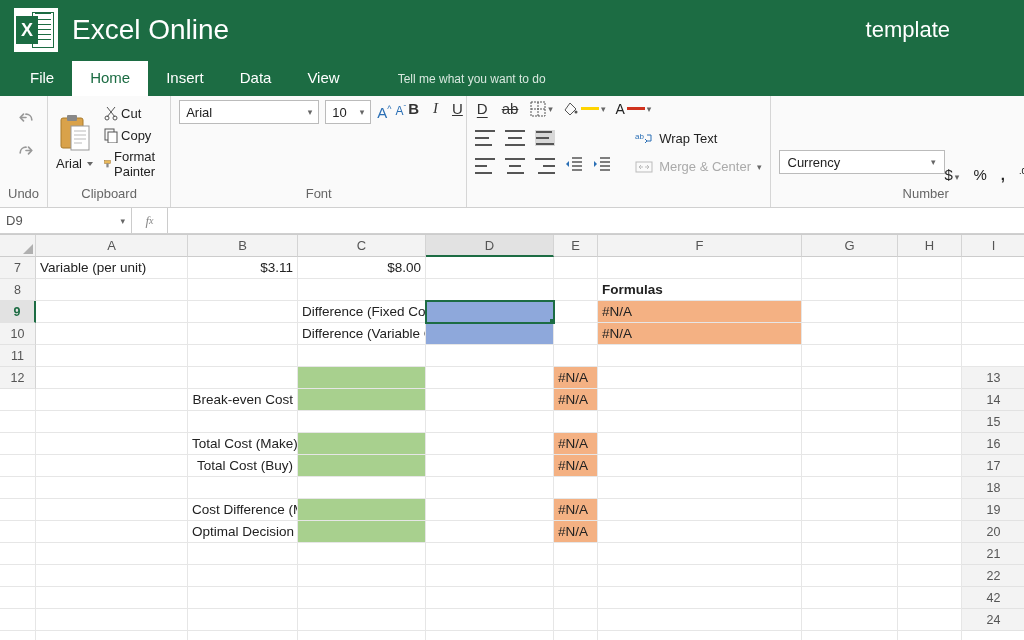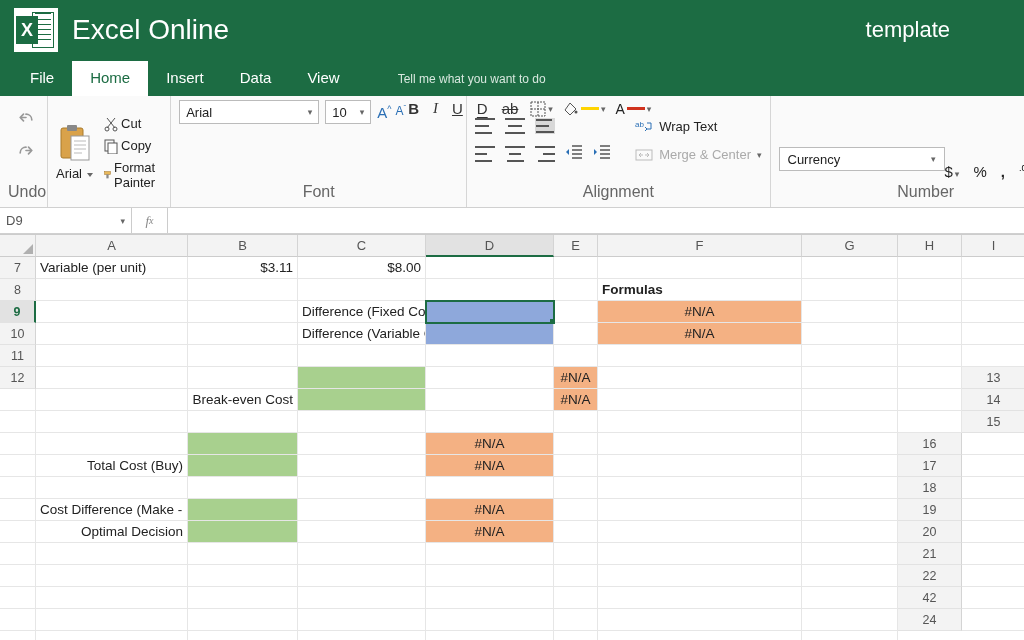--- a/index.html
+++ b/index.html
@@ -16,21 +16,21 @@
   .title-right { margin-left: auto; font-size: 22px; padding-right: 60px; }
   .tabs { display:flex; align-items:flex-end; background:#1c6c43; height:36px; padding-left:12px; gap:0; }
   .tab { padding: 8px 18px 10px 18px; color:#fff; font-size:15px; cursor:pointer; }
   .tab.active { background:#fff; color:#1c6c43; font-weight:400; }
   .tell-me { margin-left: 40px; color:#d8e8df; font-size:12px; padding:8px 0 10px 0; }
 
   
   .ribbon { background:#fafafa; border-bottom:1px solid #d0d0d0; height:112px; display:flex; }
   .rgroup { border-right:1px solid #d6d6d6; display:flex; flex-direction:column; padding:4px 8px 2px 8px; }
   .rgroup .body { flex:1; display:flex; align-items:center; }
-  .rgroup .label { text-align:center; font-size:16px; color:#666; padding:2px 0 4px 0; }
+  .rgroup .label { text-align:center; font-size:13px; color:#666; padding:2px 0 4px 0; }
 
   .undo-col { display:flex; flex-direction:column; gap:10px; padding:10px 6px 0 10px; align-items:center; }
   .undo-col svg { width:20px; height:20px; }
 
   .paste-block { display:flex; flex-direction:column; align-items:center; margin-right:10px; }
   .paste-icon { width:34px; height:40px; }
   .paste-block .lbl { font-size:13px; margin-top:2px; display:flex; align-items:center; gap:2px; }
   .clip-actions { display:flex; flex-direction:column; gap:6px; font-size:13px; }
   .clip-actions .item { display:flex; align-items:center; gap:2px; cursor:pointer; }
   .clip-actions svg { width:16px; height:16px; }
@@ -74,21 +74,21 @@
   
   .grid { display:grid; grid-template-columns: 36px 152px 110px 128px 128px 44px 204px 96px 64px 64px; border-top:1px solid #ccc; }
   .hdr { background:#f3f3f3; border-right:1px solid #d4d4d4; border-bottom:1px solid #ccc; text-align:center; font-size:13px; color:#555; height:22px; line-height:22px; position:relative; }
   .hdr.corner { background:#f3f3f3; }
   .hdr.corner::after { content:""; position:absolute; right:2px; bottom:2px; width:0; height:0; border-left:10px solid transparent; border-bottom:10px solid #b0b0b0; }
   .hdr.col-active { background:#e2e2e2; border-bottom:2px solid #1c6c43; }
   .rowhdr { background:#f3f3f3; border-right:1px solid #d4d4d4; border-bottom:1px solid #e2e2e2; text-align:center; font-size:12.5px; color:#555; height:22px; line-height:22px; }
   .rowhdr.ract { background:#e2e2e2; border-right:2px solid #1c6c43; color:#1c6c43; font-weight:bold;}
   .cell { border-right:1px solid #e6e6e6; border-bottom:1px solid #e6e6e6; height:22px; line-height:22px; padding:0 4px; font-size:13.5px; font-family:Arial,sans-serif; overflow:hidden; white-space:nowrap; }
   .r { text-align:right; }
-  .c { text-align:center; }
+  .c { text-align:left; }
   .b { font-weight:bold; }
   .fill-blue { background:#8ea8db; }
   .fill-green { background:#a8d08e; }
   .fill-orange { background:#f4b183; }
   .active-cell { outline:2px solid #1c6c43; outline-offset:-1px; position:relative; }
   .active-cell::after { content:""; position:absolute; right:-3px; bottom:-3px; width:6px; height:6px; background:#1c6c43; }
 
   .small-caret::after{content:""; display:inline-block; margin-left:3px; border-left:3px solid transparent;border-right:3px solid transparent;border-top:4px solid #666;vertical-align:middle;}
 </style>
 </head>
@@ -162,20 +162,21 @@
         </div>
         <div class="item">
           <svg viewBox="0 0 16 16">
               <rect x="3" y="2" width="10" height="5" fill="#e8b85a" stroke="#a9792a"></rect>
               <rect x="6" y="7" width="4" height="7" fill="#888"></rect>
             </svg>
           <span>Format Painter</span>
         </div>
       </div>
     </div>
+    <div class="label">Clipboard</div>
   </div>
 
   <div class="rgroup" style="width:296px;">
     <div class="body" style="flex-direction:row; align-items:flex-start;">
       <div class="font-top">
         <div class="font-name">
             <span>Arial</span>
             <span class="caret">▾</span>
           </div>
         <div class="font-size">
@@ -275,21 +276,20 @@
         <div class="row disabled">
           <svg width="18" height="16" viewBox="0 0 18 16">
               <rect x="1" y="3" width="16" height="10" fill="none" stroke="#bbb"></rect>
               <path d="M4 8h4M10 8h4M6 6l-2 2 2 2M12 6l2 2-2 2" stroke="#bbb" fill="none"></path>
             </svg>
           <span>Merge &amp; Center</span>
           <span class="caret">▾</span>
         </div>
       </div>
     </div>
-    <div class="label">Alignment</div>
   </div>
 
   <div class="rgroup" style="flex:1; border-right:none;">
     <div class="body" style="flex-direction:row; align-items:flex-end;">
       <div class="number-top">
         <span>Currency</span>
           <span class="caret">▾</span>
       </div>
       <div class="number-bottom">
         <span>$<span class="caret" style="margin-left:2px">▾</span></span>
@@ -416,20 +416,21 @@
     <div class="cell"></div>
     <div class="cell"></div>
     <div class="cell"></div>
     <div class="cell"></div>
     <div class="cell"></div>
     <div class="cell"></div>
 
   <div class="rowhdr">15</div>
   <div class="cell"></div>
     <div class="cell"></div>
+  <div class="cell r">Total Cost (Make)</div>
   <div class="cell fill-green"></div>
   <div class="cell"></div>
   <div class="cell fill-orange c">#N/A</div>
   <div class="cell"></div>
     <div class="cell"></div>
     <div class="cell"></div>
 
   <div class="rowhdr">16</div>
   <div class="cell"></div>
     <div class="cell"></div>

